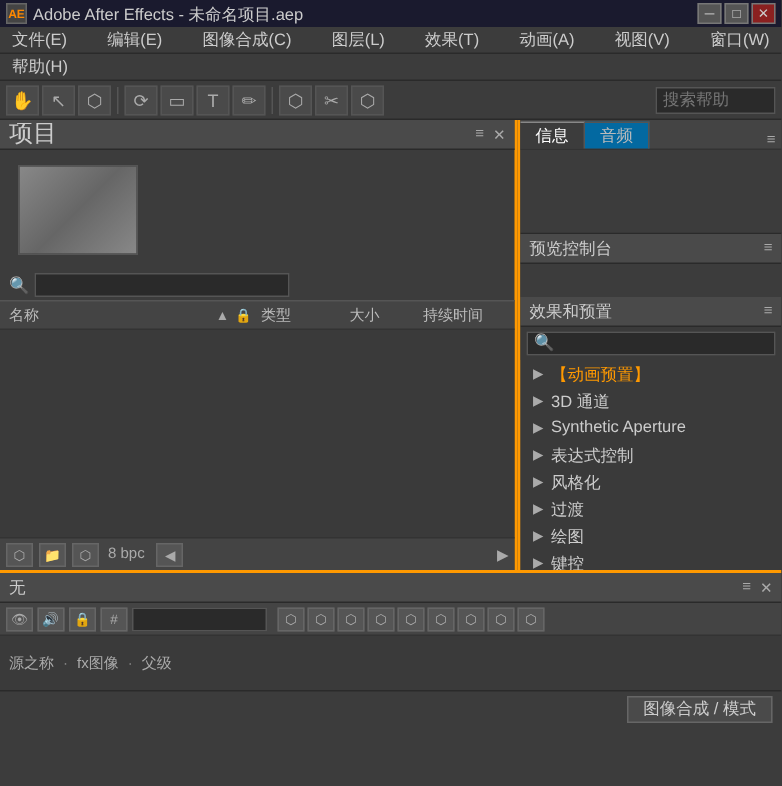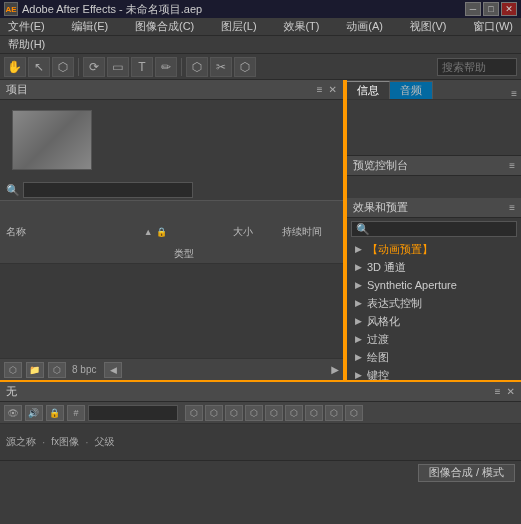--- a/index.html
+++ b/index.html
@@ -134,21 +134,21 @@
     .panel-header {
       background: #4a4a4a;
       height: 20px;
       display: flex;
       align-items: center;
       padding: 0 6px;
       border-bottom: 1px solid #2a2a2a;
       justify-content: space-between;
     }
     .panel-title {
-      font-size: 11px;
+      font-size: 16px;
       color: #cccccc;
     }
     .panel-menu-btn {
       cursor: pointer;
       font-size: 10px;
       color: #aaa;
     }
 
     .project-preview {
       width: 80px;
@@ -181,21 +181,21 @@
       background: #444;
       border-top: 1px solid #555;
       border-bottom: 1px solid #333;
       gap: 4px;
     }
     .col-header {
       font-size: 10px;
       color: #bbb;
     }
     .col-name { flex: 1; }
-    .col-type { width: 55px; margin-top: 44px; }
+    .col-type { width: 55px; }
     .col-size { width: 45px; }
     .col-time { width: 55px; }
 
     .project-content {
       flex: 1;
       background: #3a3a3a;
       overflow: hidden;
     }
 
     .project-footer {

